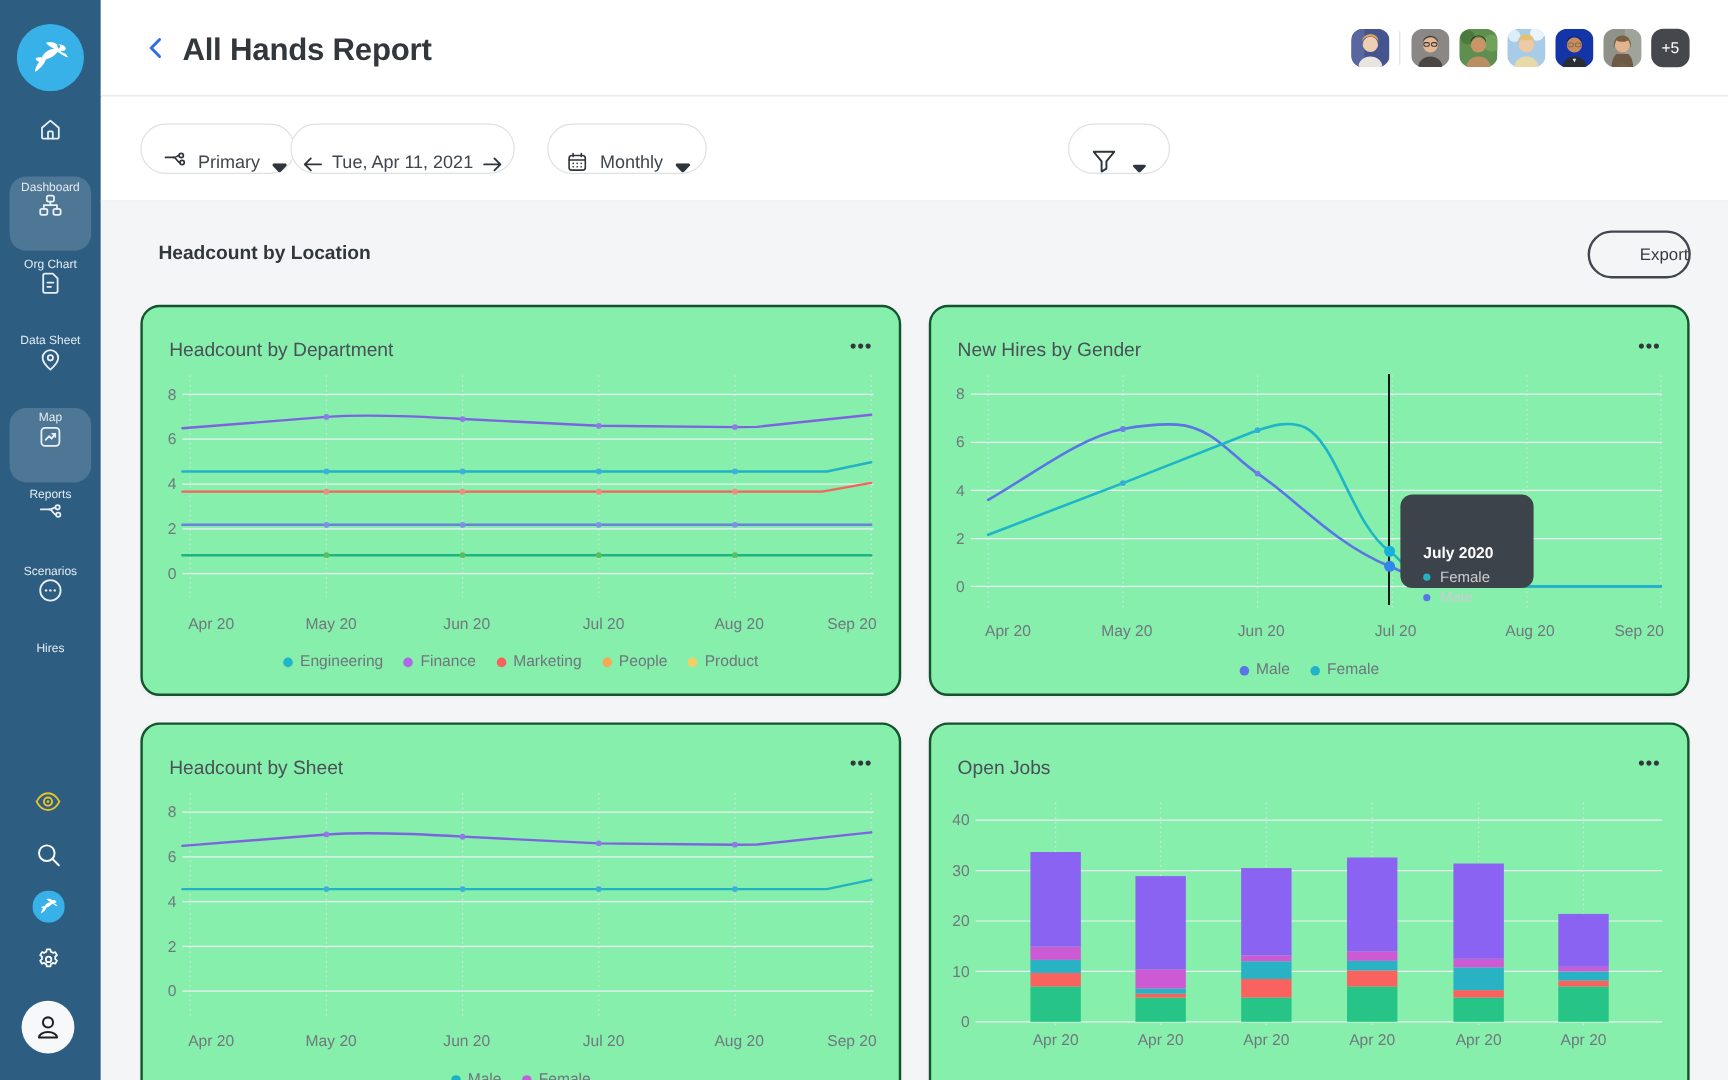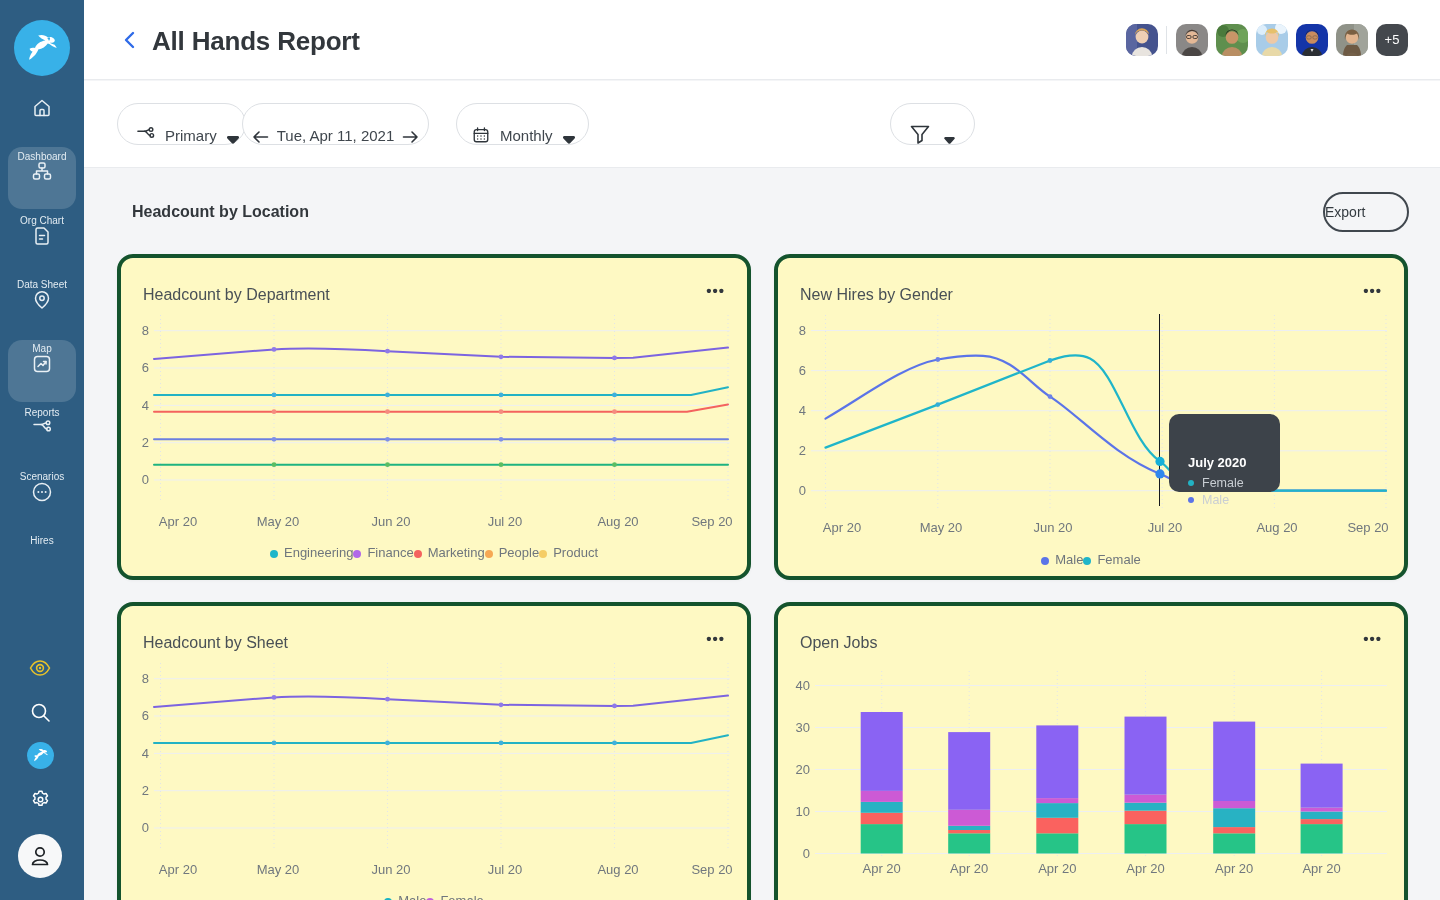--- a/index.html
+++ b/index.html
@@ -13,25 +13,25 @@
   #header { position:absolute; left:84px; top:0; width:1356px; height:80px; background:#ffffff; border-bottom:1px solid #e9ebee; }
   #title { position:absolute; left:68px; top:26px; font-size:26px; font-weight:bold; color:#32373c; letter-spacing:-0.2px; }
   .avatar { position:absolute; top:24px; width:32px; height:32px; border-radius:10px; overflow:hidden; }
   #plus5 { position:absolute; top:24px; left:1292px; width:32px; height:32px; border-radius:10px; background:#44484d; color:#fff; font-size:13px; line-height:32px; text-align:center; }
   
   #toolbar { position:absolute; left:84px; top:81px; width:1356px; height:87px; background:#ffffff; border-bottom:1px solid #e9ebee; }
   .pill { position:absolute; top:22px; height:42px; border:1px solid #dde0e4; border-radius:21px; background:#fff; display:flex; align-items:flex-end; color:#3f464d; font-size:15px; }
   
   #content { position:absolute; left:84px; top:168px; width:1356px; height:732px; background:#f4f5f7; }
   #sechead { position:absolute; left:48px; top:35px; font-size:16px; font-weight:bold; color:#32373c; }
-  #exportbtn { position:absolute; left:1239px; top:24px; width:86px; height:40px; border:2px solid #40474e; border-radius:20px; text-align:left; line-height:37px; font-size:14px; color:#343b41; }
-  .card { position:absolute; width:634px; background:#fef9c3; border:4px solid #14532d; border-radius:16px; box-shadow:0 1px 3px rgba(40,50,60,0.04); }
+  #exportbtn { position:absolute; left:1239px; top:24px; width:86px; height:40px; border:2px solid #40474e; border-radius:20px; text-align:right; line-height:37px; font-size:14px; color:#343b41; }
+  .card { position:absolute; width:634px; background:#86efac; border:2px solid #14532d; border-radius:16px; box-shadow:0 1px 3px rgba(40,50,60,0.04); }
   .cardtitle { position:absolute; left:22px; top:28px; font-size:16px; font-weight:500; color:#495056; }
   .carddots { position:absolute; right:22px; top:24px; font-size:15px; font-weight:bold; color:#32373c; letter-spacing:1px; }
-  .legend { position:absolute; width:100%; display:flex; justify-content:center; font-size:13px; color:#6f767d; }
+  .legend { position:absolute; width:100%; display:flex; justify-content:center; gap:17px; font-size:13px; color:#6f767d; }
   .legend span.d { display:inline-block; width:8px; height:8px; border-radius:4px; margin-right:6px; vertical-align:-1px; }
   #tooltip { position:absolute; left:391px; top:156px; width:111px; height:78px; background:#3d434a; border-radius:10px; padding:13px 0 0 19px; }
   #tooltip .tt { color:#ffffff; font-size:13px; font-weight:bold; margin-bottom:6px;margin-top:28px; }
   #tooltip .tr { color:#c9ced3; font-size:12.5px; margin-bottom:3px; }
   #tooltip .tr span { display:inline-block; width:6px; height:6px; border-radius:3px; margin-right:8px; vertical-align:1px; }
 </style>
 </head>
 <body>
 
 <div id="sidebar">

